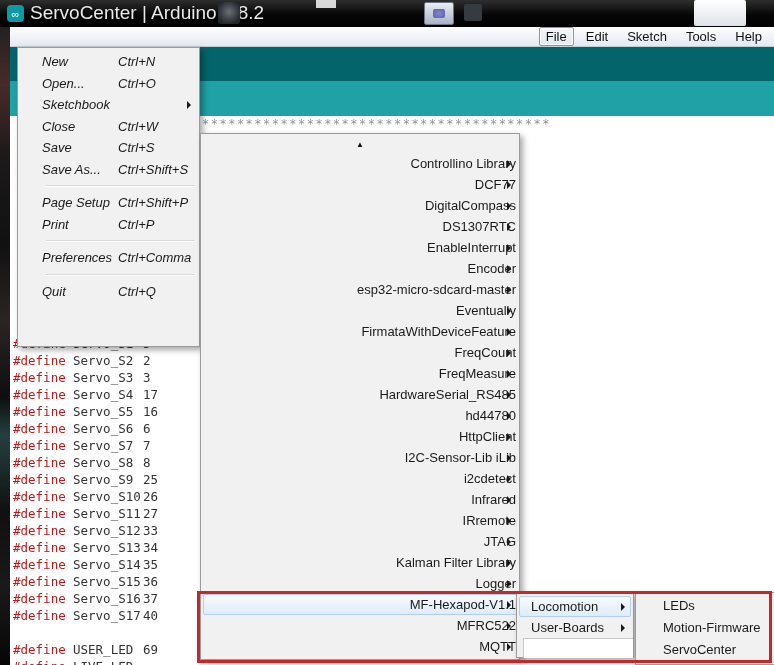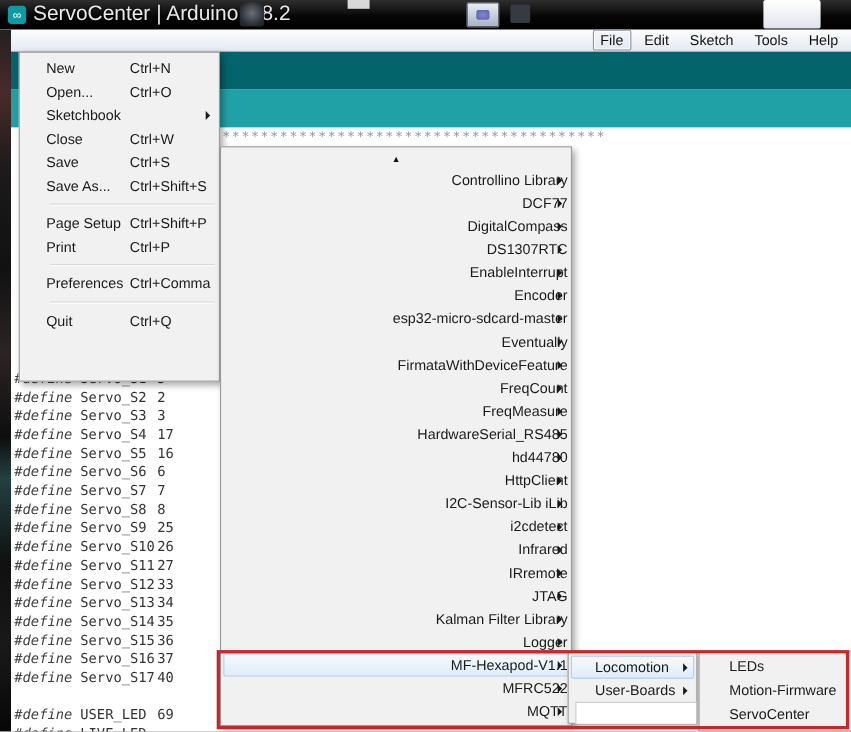--- a/index.html
+++ b/index.html
@@ -48,21 +48,21 @@
   .toolbar-dark  { position:absolute; left:10px; top:47px; width:764px; height:34px; }
   .toolbar-light { position:absolute; left:10px; top:81px; width:764px; height:35px; }
   .editor { position:absolute; left:10px; top:116px; width:764px; height:549px; background:#fff; }
   .comment-row {
     position:absolute; left:192px; top:1px; font-family:"DejaVu Sans Mono",monospace;
     font-size:12px; letter-spacing:1.5px; color:#8a959b; white-space:nowrap;
   }
   .code-block { position:absolute; left:3px; top:219px; }
   .code-line { display:flex; height:17px; line-height:17px;
     font-family:"DejaVu Sans Mono",monospace; font-size:12.5px; color:#333; white-space:pre; }
-  .cl-dir { width:60px; color:#404040;font-style:italic; }
+  .cl-dir { width:60px; color:#b91c1c; }
   .cl-id  { width:70px; }
   
   .menu {
     position:absolute; background:#f1f1f1; border:1px solid #9b9b9b;
     box-shadow:3px 3px 6px rgba(0,0,0,.35); font-size:13px; color:#1a1a1a;
   }
   .menu-row {
     position:relative; display:flex; align-items:center;
     margin:0 2px; border:1px solid transparent; border-radius:2px; cursor:default;
   }
@@ -70,36 +70,36 @@
     background:linear-gradient(#f6fafd,#dfecfa); border-color:#b0d0ee;
   }
   .submenu-arrow {
     position:absolute; right:5px; top:50%; transform:translateY(-50%);
     width:0; height:0; border-top:4px solid transparent; border-bottom:4px solid transparent;
     border-left:4.5px solid #1a1a1a; display:none;
   }
   .menu-row.submenu .submenu-arrow { display:block; }
   
   .file-menu { left:17px; top:47px; width:183px; height:300px; padding-top:3px; z-index:30; }
-  .file-menu .menu-row { height:21.5px; padding-left:21px; }
+  .file-menu .menu-row { height:21.5px; padding-left:21px;font-style:italic; }
   .fm-label { width:76px; white-space:nowrap; }
   .fm-shortcut { white-space:nowrap; }
   .file-menu .menu-row.separator { height:12px; border:none; pointer-events:none; }
   .file-menu .menu-row.separator::after {
     content:""; position:absolute; left:26px; right:2px; top:5px; height:1px;
     background:#d9d9d9; box-shadow:0 1px 0 #ffffff;
   }
   
   .examples-menu { left:200px; top:133px; width:320px; padding:2px 0; z-index:40; }
   .scroll-row { height:17px; display:flex; align-items:center; justify-content:center;
     font-size:8px; color:#111; }
   .examples-menu .menu-row { height:21px; padding-left:30px; white-space:nowrap;justify-content:flex-end; }
   
   .hexapod-menu { left:516px; top:592px; width:118px; height:66px; padding-top:3px; z-index:50; }
-  .hexapod-menu .menu-row { height:21px; padding-left:21px; white-space:nowrap; }
+  .hexapod-menu .menu-row { height:21px; padding-left:11px; white-space:nowrap; }
   .hexapod-blank { position:absolute; left:6px; right:0; top:45px; height:20px;
     background:#fff; border-top:1px solid #c9c9c9; border-left:1px solid #c9c9c9; }
   
   .leds-menu { left:635px; top:592px; width:139px; height:73px; padding-top:1px; z-index:50; border-right:none; }
   .leds-menu .menu-row { height:22px; padding-left:24px; white-space:nowrap; }
   
   .red-box {
     position:absolute; left:197px; top:591px; width:575px; height:72px;
     border:3px solid #c62828; z-index:60; pointer-events:none;
   }

